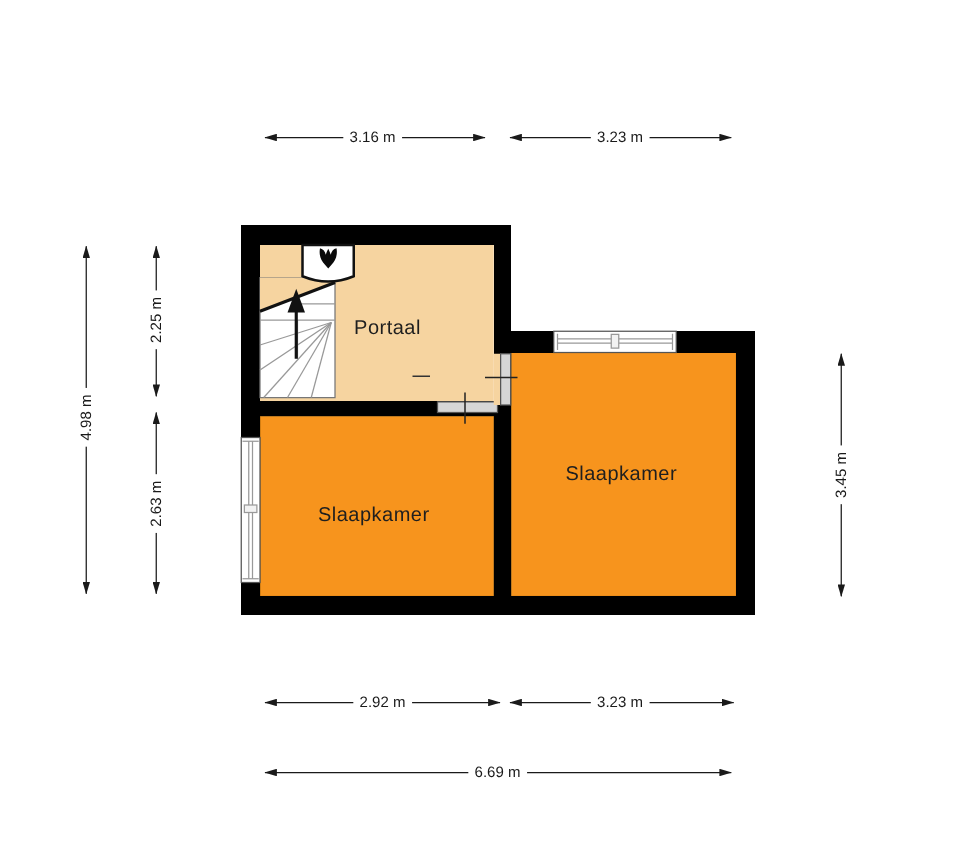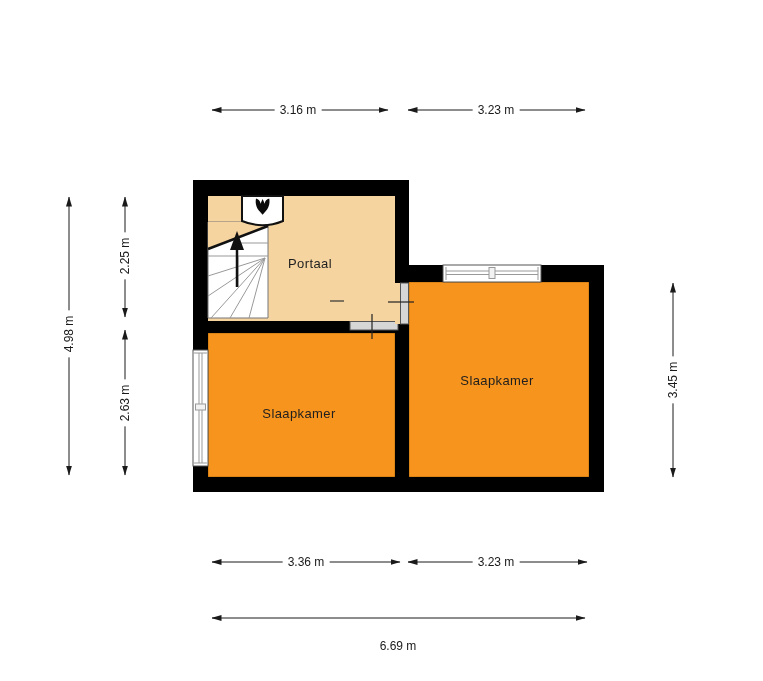--- a/index.html
+++ b/index.html
@@ -11,21 +11,21 @@
     overflow:hidden;
   }
   .plan-svg{position:absolute;left:0;top:0;}
   .label{
     position:absolute;
     transform:translate(-50%,-50%);
     white-space:nowrap;
     color:#1f1f1f;
   }
   .room-label{
-    font-size:13px;
+    font-size:16px;
     letter-spacing:0.4px;
   }
   .dim-label{
     font-size:12px;
     background:#ffffff;
     padding:0 5px;
     line-height:15px;
     color:#1a1a1a;
   }
   .dim-label.vert{
@@ -142,17 +142,17 @@
 
   <div class="label dim-label" style="left:298px;top:110px;text-align:right;">3.16 m</div>
   <div class="label dim-label" style="left:496px;top:110px;">3.23 m</div>
 
   <div class="label dim-label vert" style="left:69px;top:334px;">4.98 m</div>
   <div class="label dim-label vert" style="left:125px;top:256px;">2.25 m</div>
   <div class="label dim-label vert" style="left:125px;top:403px;">2.63 m</div>
 
   <div class="label dim-label vert" style="left:673px;top:380px;">3.45 m</div>
 
-  <div class="label dim-label" style="left:306px;top:562px;">3.36 m</div>
+  <div class="label dim-label" style="left:306px;top:562px;">2.92 m</div>
   <div class="label dim-label" style="left:496px;top:562px;">3.23 m</div>
-  <div class="label dim-label" style="left:398px;top:618px;margin-top:28px;">6.69 m</div>
+  <div class="label dim-label" style="left:398px;top:618px;">6.69 m</div>
 
 </div>
 
 </body></html>

